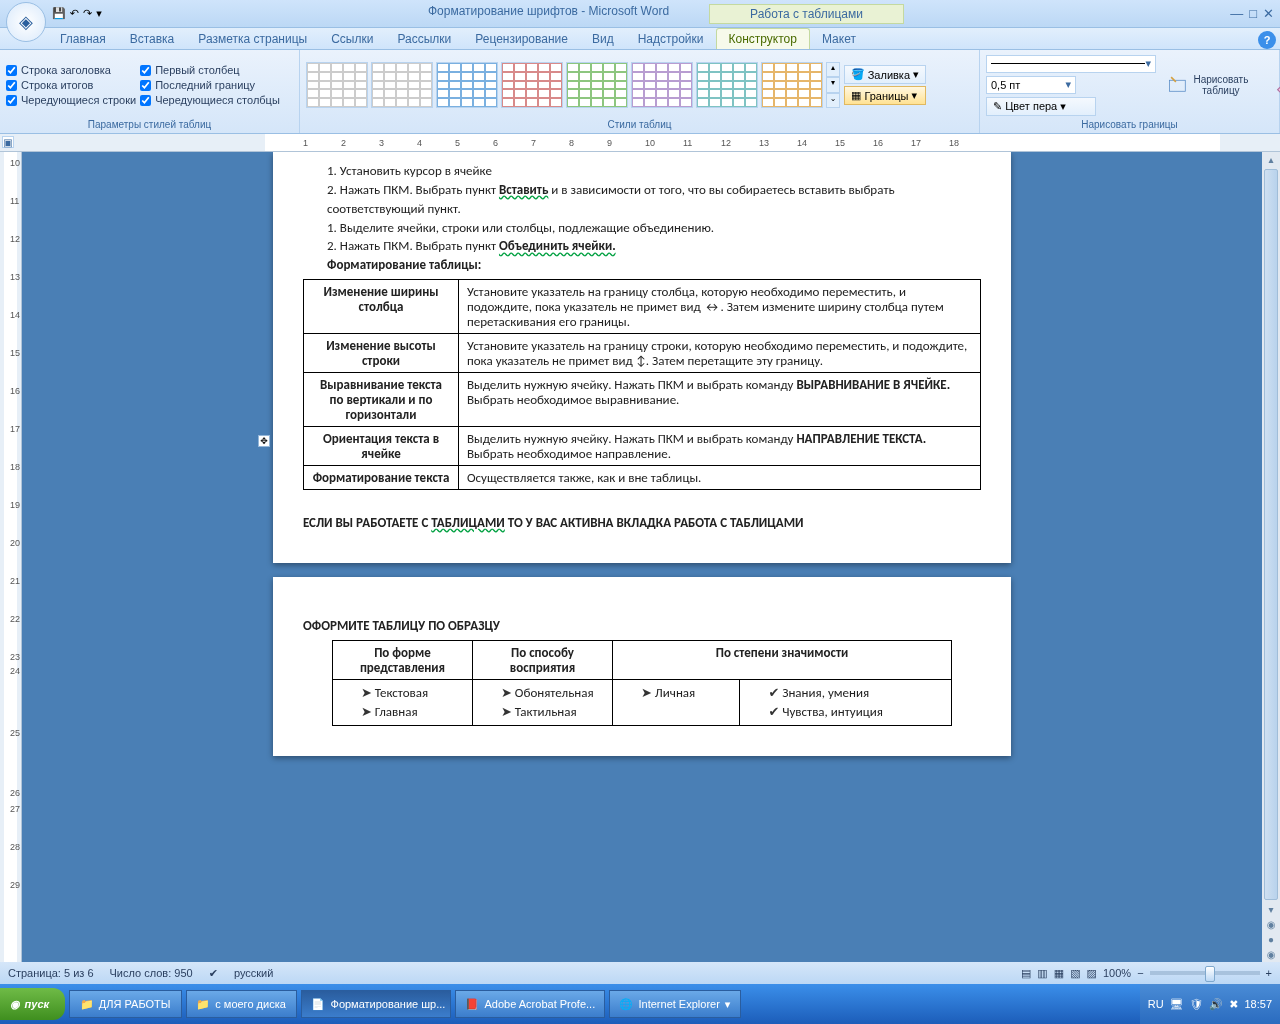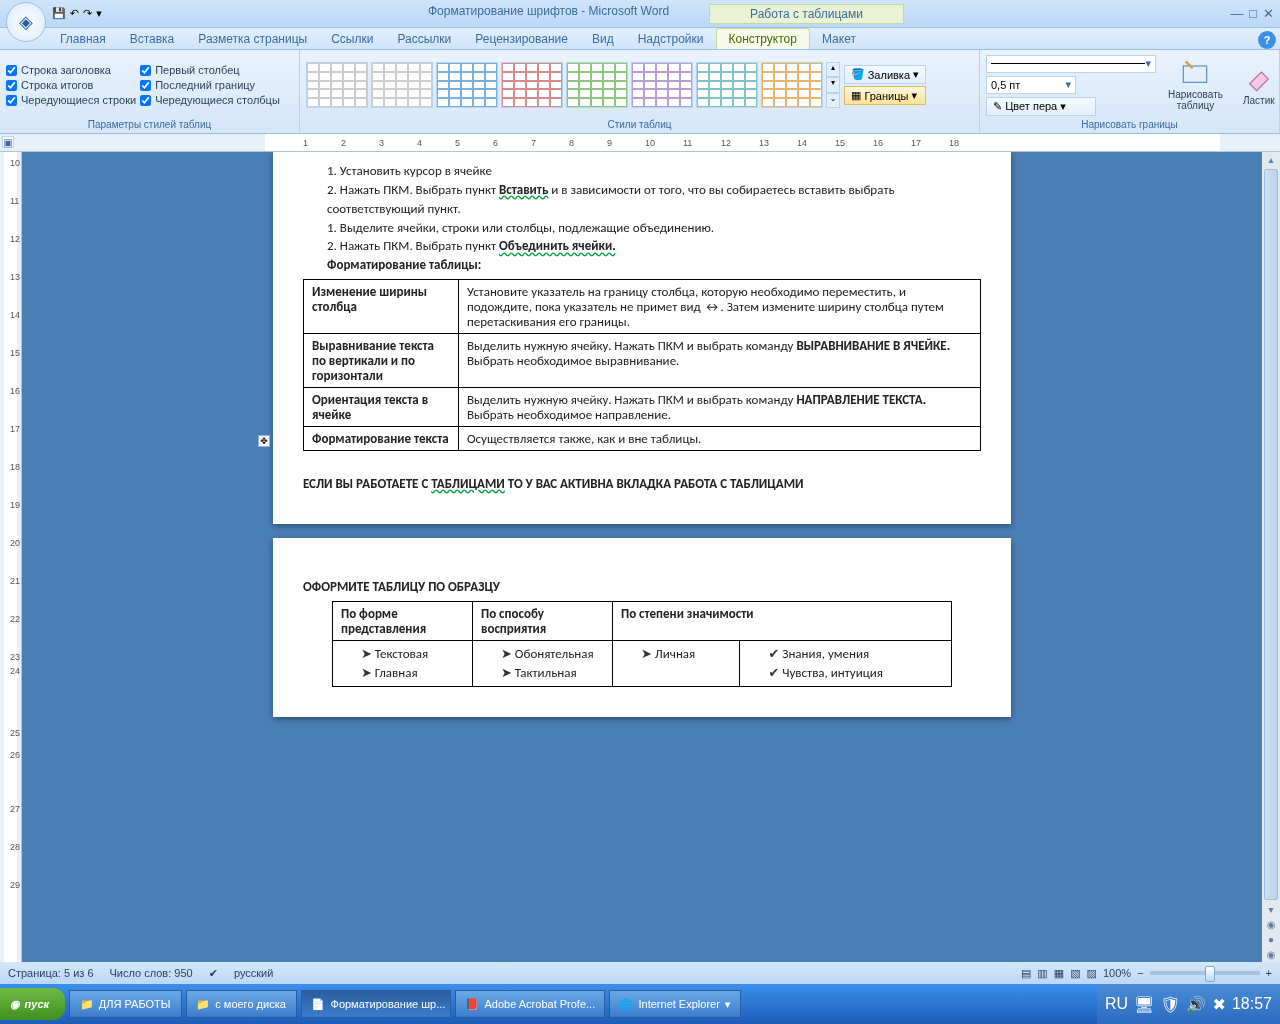--- a/index.html
+++ b/index.html
@@ -33,56 +33,56 @@
 .tbl-style.teal div { border-color:#7fc3c3; }
 .tbl-style.orange div { border-color:#e6b66a; }
 .gallery-scroll { width:14px; display:flex; flex-direction:column; }
 .gallery-scroll span { flex:1; border:1px solid #b8d3ef; background:#e2effc; text-align:center; font-size:8px; cursor:pointer; }
 .fill-borders { display:flex; flex-direction:column; gap:2px; }
 .rbtn { background: linear-gradient(#fff7e0,#ffe294); border:1px solid #e0b860; padding:2px 6px; display:flex; align-items:center; gap:3px; font-size:11px; cursor:pointer; }
 .rbtn.nb { background:linear-gradient(#f5f9fe,#e2effc); border-color:#b8d3ef; }
 .line-col { display:flex; flex-direction:column; gap:3px; }
 .combo { border:1px solid #b8d3ef; background:#fff; height:18px; width:170px; display:flex; align-items:center; padding:0 4px; font-size:11px; }
 .combo .arrow { margin-left:auto; color:#3b6aa0; }
-.big-btn { display:flex; flex-direction:column; align-items:center; gap:2px; padding:2px 8px; cursor:pointer; }
+.big-btn { display:flex; align-items:center; gap:2px; padding:2px 8px; cursor:pointer; }
 .big-btn .icon { width:28px; height:28px; }
 .big-btn .lbl { font-size:10px; text-align:center; color:#2a3f5f; line-height:1.1; }
 .ruler-h { height:18px; background:#e7eff7; border-bottom:1px solid #b0c4d8; position:relative; overflow:hidden; }
 .ruler-h .track { position:absolute; left:265px; right:60px; height:100%; background:#fff; font-size:8px; display:flex; align-items:center; }
 .ruler-h .tick { position:absolute; font-size:9px; color:#555; }
 .workspace { position:absolute; top:152px; left:0; right:0; bottom:62px; background:#4a7fb5; display:flex; }
 .ruler-v { width:22px; background:#e7eff7; border-right:1px solid #b0c4d8; position:relative; }
 .ruler-v .track { position:absolute; top:0; bottom:0; left:4px; right:4px; background:#fff; }
 .ruler-v .tick { position:absolute; font-size:9px; color:#555; left:6px; }
 .doc-area { flex:1; overflow:auto; padding:0 42px 20px 42px; }
 .page { width:738px; background:#fff; margin:0 auto; box-shadow:0 2px 6px rgba(0,0,0,0.4); padding:10px 30px 30px 30px; font-family:Calibri, sans-serif; color:#222; }
 .page p, .page li { font-size:13px; line-height:1.45; }
 .page b { font-weight:bold; }
 .u { text-decoration:underline; text-decoration-color:#00a040; text-decoration-style:wavy; }
 .doc-table { border-collapse:collapse; width:100%; margin-top:4px; }
 .doc-table td { border:1px solid #000; padding:4px 8px; font-size:13px; vertical-align:top; }
-.doc-table .hcell { font-weight:bold; }
+.doc-table .hcell { text-align:center; font-weight:bold; }
 .hand { position:absolute; left:258px; top:283px; width:12px; height:12px; border:1px solid #94b6d8; background:#fff; font-size:9px; text-align:center; line-height:10px; cursor:move; }
 .page2 { margin-top:14px; }
 .list-i { padding-left:20px; }
 .list-i li { list-style:none; }
 .list-i li::before { content:"➤ "; color:#333; }
 .list-c li::before { content:"✔ "; }
 .scroll-v { width:18px; background:#e2e9f1; display:flex; flex-direction:column; }
 .scroll-v span { text-align:center; font-size:10px; color:#6080a0; padding:2px 0; cursor:pointer; }
 .scroll-v .thumb { flex:1; margin:2px; background:linear-gradient(90deg,#cfe0f1,#b8d2ec); border:1px solid #a0bdd8; border-radius:2px; }
 .statusbar { position:absolute; bottom:40px; left:0; right:0; height:22px; background:linear-gradient(#d5e6f9,#bcd8f5); display:flex; align-items:center; padding:0 8px; gap:16px; color:#2a3f5f; font-size:11px; }
 .statusbar .zoom { margin-left:auto; display:flex; align-items:center; gap:6px; }
 .zoom-slider { width:110px; height:4px; background:#a8c2dd; position:relative; }
 .zoom-slider::after { content:""; position:absolute; width:8px; height:14px; background:linear-gradient(#fff,#bcd8f5); border:1px solid #7fa8cd; left:50%; top:-5px; border-radius:2px; }
 .taskbar { position:absolute; bottom:0; left:0; right:0; height:40px; background:linear-gradient(#3b8fea,#1c5db9); display:flex; align-items:center; }
 .start { height:32px; background:linear-gradient(#6fbb47,#3f8f1f); color:#fff; font-weight:bold; padding:0 16px 0 10px; display:flex; align-items:center; gap:5px; border-radius:0 12px 12px 0; font-style:italic; }
 .task { height:28px; background:linear-gradient(#6aa9e8,#3b7dcc); border:1px solid #2a5d9e; margin-left:4px; padding:0 10px; display:flex; align-items:center; gap:5px; color:#fff; font-size:11px; max-width:150px; overflow:hidden; white-space:nowrap; cursor:pointer; }
 .task.active { background:linear-gradient(#2a5d9e,#3b7dcc); }
-.tray { margin-left:auto; display:flex; align-items:center; gap:6px; color:#fff; padding:0 8px; background:linear-gradient(#4a8cd6,#2a6bbf); height:100%; font-size:16px; }
+.tray { margin-left:auto; display:flex; align-items:center; gap:6px; color:#fff; padding:0 8px; background:linear-gradient(#4a8cd6,#2a6bbf); height:100%; font-size:11px; }
 .tray span { cursor:pointer; }
 .anchor { position:absolute; right:42px; top:154px; width:12px;height:12px;border:1px solid #b8d3ef;background:#fff;font-size:10px;text-align:center;line-height:11px;color:#3b6aa0; }
 .help { margin-left:auto; width:18px;height:18px;border-radius:50%;background:#3b8fea;color:#fff;text-align:center;line-height:18px;font-weight:bold;font-size:11px;margin-right:4px; }
 </style>
 </head>
 <body>
 
 <div class="titlebar">
   <div class="office-btn">◈</div>
   <div class="qat">
@@ -451,39 +451,43 @@
         <span class="tick" style="top: 234px;">16</span>
         <span class="tick" style="top: 272px;">17</span>
         <span class="tick" style="top: 310px;">18</span>
         <span class="tick" style="top: 348px;">19</span>
         <span class="tick" style="top: 386px;">20</span>
         <span class="tick" style="top: 424px;">21</span>
         <span class="tick" style="top: 462px;">22</span>
         <span class="tick" style="top: 500px;">23</span>
         <span class="tick" style="top: 514px;">24</span>
         <span class="tick" style="top: 576px;">25</span>
-        <span class="tick" style="top: 598px;">26</span>
+        <span class="tick" style="top: 636px;">26</span>
         <span class="tick" style="top: 652px;">27</span>
         <span class="tick" style="top: 690px;">28</span>
         <span class="tick" style="top: 728px;">29</span>
       </div>
     </div>
   <div class="doc-area">
     <div class="hand">✥</div>
     <div class="page">
       <p style="padding-left:24px">1. Установить  курсор в ячейке</p>
       <p style="padding-left:24px"><span>2. Нажать ПКМ. Выбрать пункт </span><b class="u">Вставить</b><span>  и  в зависимости от того, что вы собираетесь вставить выбрать соответствующий пункт.</span></p>
       <p style="padding-left:24px">1. Выделите ячейки, строки или столбцы, подлежащие объединению.</p>
       <p style="padding-left:24px"><span>2. Нажать ПКМ. Выбрать пункт </span><b class="u">Объединить ячейки.</b></p>
       <p style="padding-left:24px;font-weight:bold">Форматирование таблицы:</p>
       <table class="doc-table">
         <tbody>
             <tr>
               <td class="hcell" style="width:155px">Изменение ширины столбца</td>
               <td>Установите указатель на границу столбца, которую необходимо переместить, и подождите, пока указатель не примет вид ↔. Затем измените ширину столбца путем перетаскивания его границы.</td>
+            </tr>
+        <tr>
+              <td class="hcell">Изменение высоты строки</td>
+              <td>Установите указатель на границу строки, которую  необходимо переместить, и подождите, пока указатель не примет вид ↕. Затем перетащите эту границу.</td>
             </tr>
         <tr>
               <td class="hcell">Выравнивание текста по вертикали и по горизонтали</td>
               <td><span>Выделить нужную ячейку. Нажать ПКМ и выбрать команду </span><b>ВЫРАВНИВАНИЕ В ЯЧЕЙКЕ.</b><span> Выбрать необходимое выравнивание.</span></td>
             </tr>
         <tr>
               <td class="hcell">Ориентация текста в ячейке</td>
               <td><span>Выделить нужную ячейку. Нажать ПКМ и выбрать команду </span><b>НАПРАВЛЕНИЕ ТЕКСТА.</b><span> Выбрать необходимое направление.</span></td>
             </tr>
         <tr>

